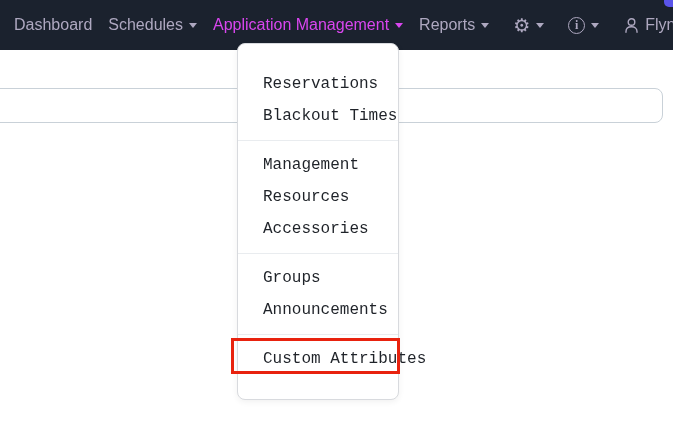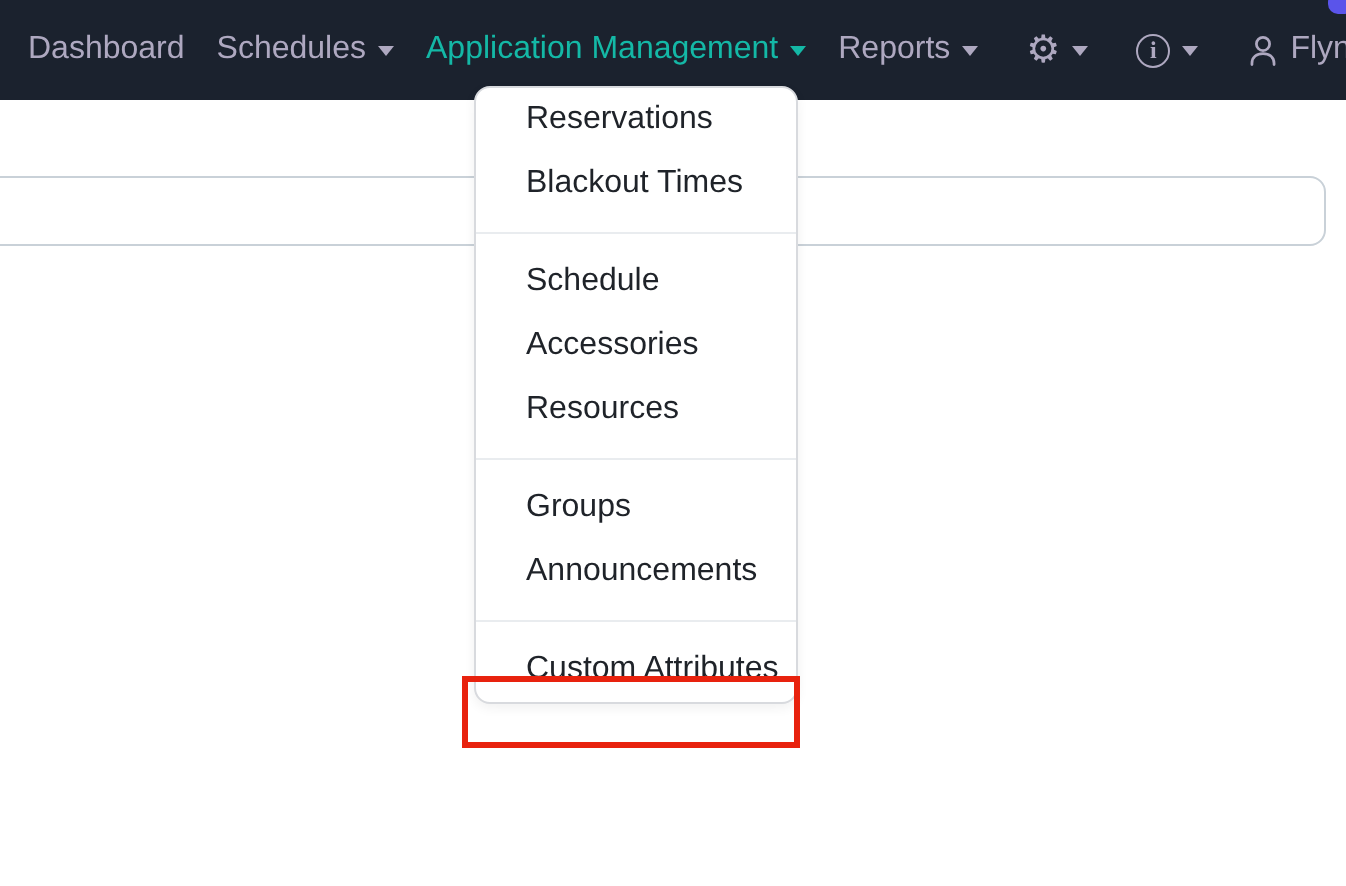--- a/index.html
+++ b/index.html
@@ -23,21 +23,21 @@
   .nav-link {
     display: inline-flex; align-items: center;
     padding: 0 8px;
     height: 50px;
     color: #aea8c0;
     font-size: 16px;
     text-decoration: none;
     cursor: pointer;
     white-space: nowrap;
   }
-  .nav-link.active { color: #14b8a6; }
+  .nav-link.active { color: #d946ef; }
   .caret {
     display: inline-block;
     width: 0; height: 0;
     margin-left: 6px;
     border-left: 4.5px solid transparent;
     border-right: 4.5px solid transparent;
     border-top: 5px solid currentColor;
   }
   .nav-right { margin-left: auto; display: flex; align-items: center; }
   .nav-right .nav-link { margin-left: 8px; }
@@ -66,23 +66,24 @@
   }
 
   
   .dropdown-menu {
     position: absolute;
     top: 43px; left: 237px;
     width: 162px;
     background: #ffffff;
     border: 1px solid #d8dade;
     border-radius: 8px;
-    padding: 0 0;
+    padding: 24px 0;
     box-shadow: 0 2px 6px rgba(0,0,0,0.06);
     z-index: 10;
+    font-family: Liberation Mono, monospace;
   }
   .dropdown-item {
     display: block;
     padding: 4px 12px 4px 25px;
     font-size: 16px;
     line-height: 24px;
     color: #1f2329;
     text-decoration: none;
     cursor: pointer;
     white-space: nowrap;
@@ -152,23 +153,23 @@
     </a>
   </div>
 </nav>
 
 <div class="page-panel"></div>
 
 <div class="dropdown-menu">
   <a class="dropdown-item">Reservations</a>
   <a class="dropdown-item">Blackout Times</a>
   <div class="dropdown-divider"></div>
-  <a class="dropdown-item">Schedule</a>
+  <a class="dropdown-item">Management</a>
+  <a class="dropdown-item">Resources</a>
   <a class="dropdown-item">Accessories</a>
-  <a class="dropdown-item">Resources</a>
   <div class="dropdown-divider"></div>
   <a class="dropdown-item">Groups</a>
   <a class="dropdown-item">Announcements</a>
   <div class="dropdown-divider"></div>
   <a class="dropdown-item">Custom Attributes</a>
 </div>
 
 <div class="annotation-box"></div>
 
 <div class="corner-widget"></div>

